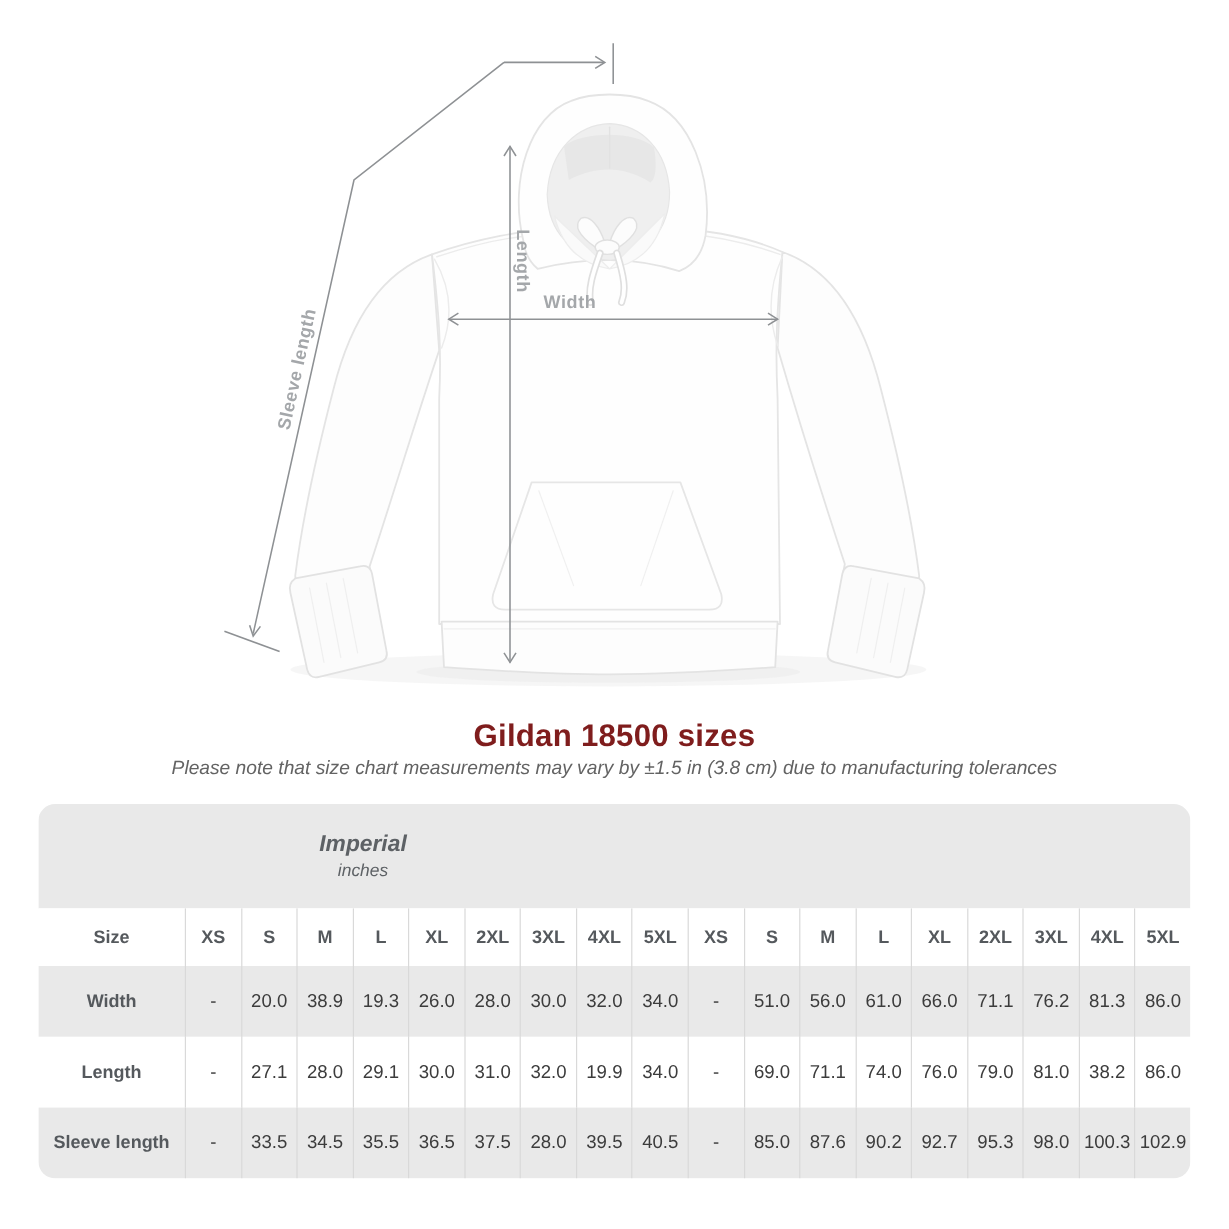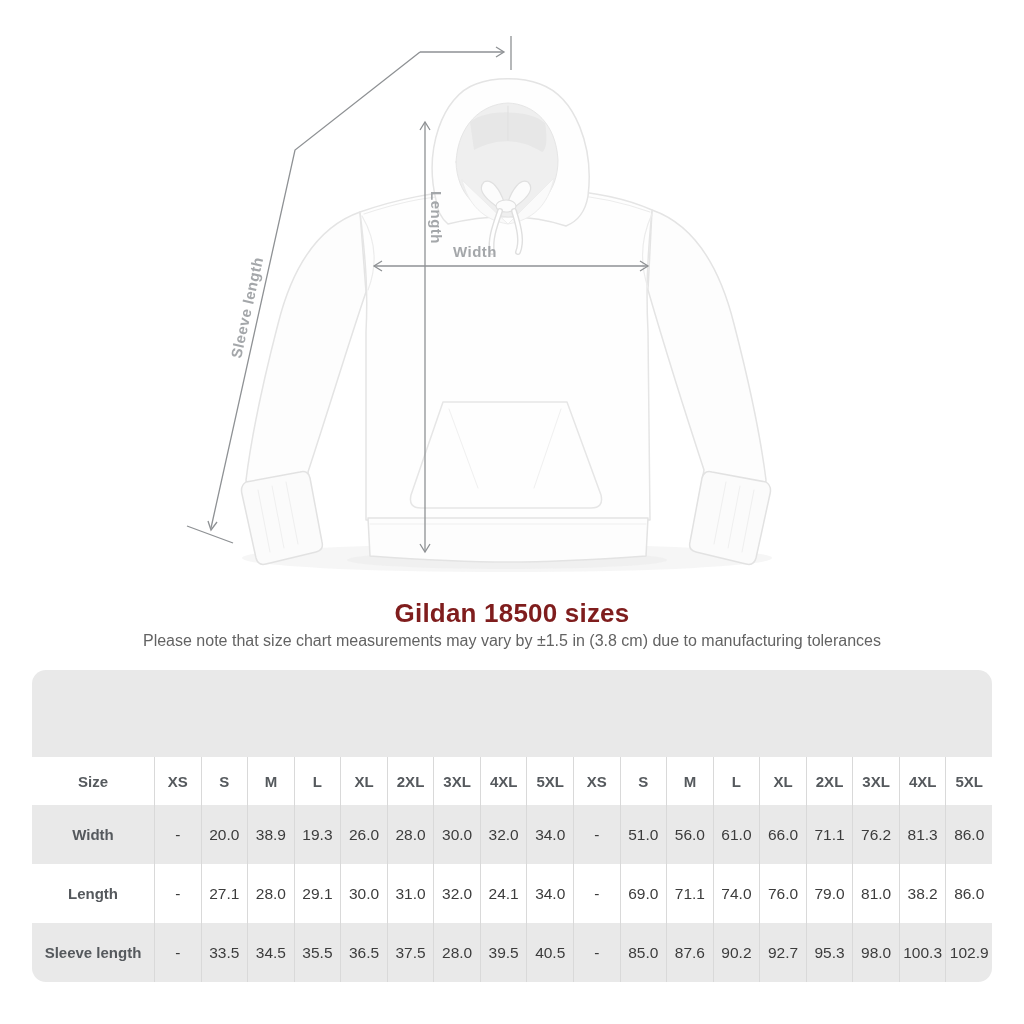--- a/index.html
+++ b/index.html
@@ -13,21 +13,21 @@
   .ann{stroke:#8e9194;stroke-width:1.3;fill:none;}
   .meas-label{font-family:"Liberation Sans", sans-serif;font-size:15px;font-weight:bold;
     fill:#a4a7aa;letter-spacing:.5px;}
   
   .title{
     position:absolute;left:0;right:0;top:598px;text-align:center;margin:0;
     font-size:26px;font-weight:bold;color:#7f1d1d;letter-spacing:.2px;
   }
   .subtitle{
     position:absolute;left:0;right:0;top:632px;text-align:center;margin:0;
-    font-size:16px;color:#636363;
+    font-size:16px;font-style:italic;color:#636363;
   }
   
   .size-table{
     position:absolute;left:32px;top:670px;width:960px;
     border-radius:14px;overflow:hidden;background:#ffffff;
   }
   .band{
     display:grid;grid-template-columns:122px repeat(18,1fr);
     height:87px;background:#e9e9e9;
   }
@@ -133,20 +133,24 @@
       <text class="meas-label" x="475" y="257" text-anchor="middle">Width</text>
       <text class="meas-label" transform="translate(241,359) rotate(-77.5)">Sleeve length</text>
     </svg>
   </div>
 
   <h1 class="title">Gildan 18500 sizes</h1>
   <p class="subtitle">Please note that size chart measurements may vary by ±1.5 in (3.8 cm) due to manufacturing tolerances</p>
 
   <div class="size-table">
     <div class="band">
+      <div class="band-cell band-left">
+        <div class="band-name">Imperial</div>
+        <div class="band-sub">inches</div>
+      </div>
     </div>
     <div>
         <div class="trow row-header">
           <div class="cell head">Size</div>
           <div class="cell head">XS</div>
           <div class="cell head">S</div>
           <div class="cell head">M</div>
           <div class="cell head">L</div>
           <div class="cell head">XL</div>
           <div class="cell head">2XL</div>
@@ -186,21 +190,21 @@
         </div>
         <div class="trow row-white">
           <div class="cell head">Length</div>
           <div class="cell val">-</div>
           <div class="cell val">27.1</div>
           <div class="cell val">28.0</div>
           <div class="cell val">29.1</div>
           <div class="cell val">30.0</div>
           <div class="cell val">31.0</div>
           <div class="cell val">32.0</div>
-          <div class="cell val">24.1</div>
+          <div class="cell val">19.9</div>
           <div class="cell val">34.0</div>
           <div class="cell val">-</div>
           <div class="cell val">69.0</div>
           <div class="cell val">71.1</div>
           <div class="cell val">74.0</div>
           <div class="cell val">76.0</div>
           <div class="cell val">79.0</div>
           <div class="cell val">81.0</div>
           <div class="cell val">38.2</div>
           <div class="cell val">86.0</div>

